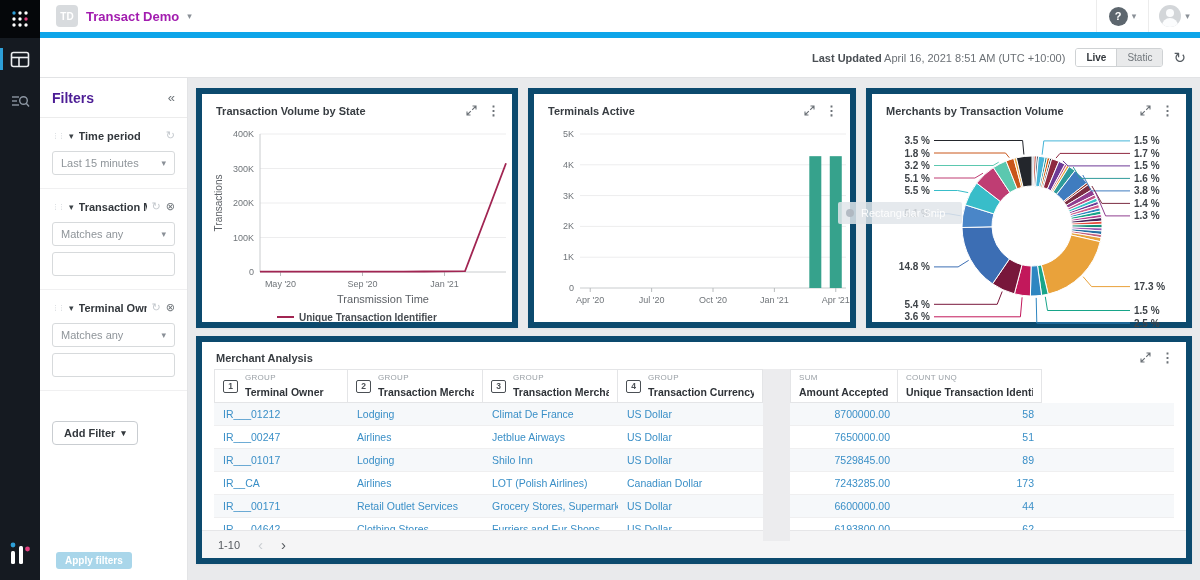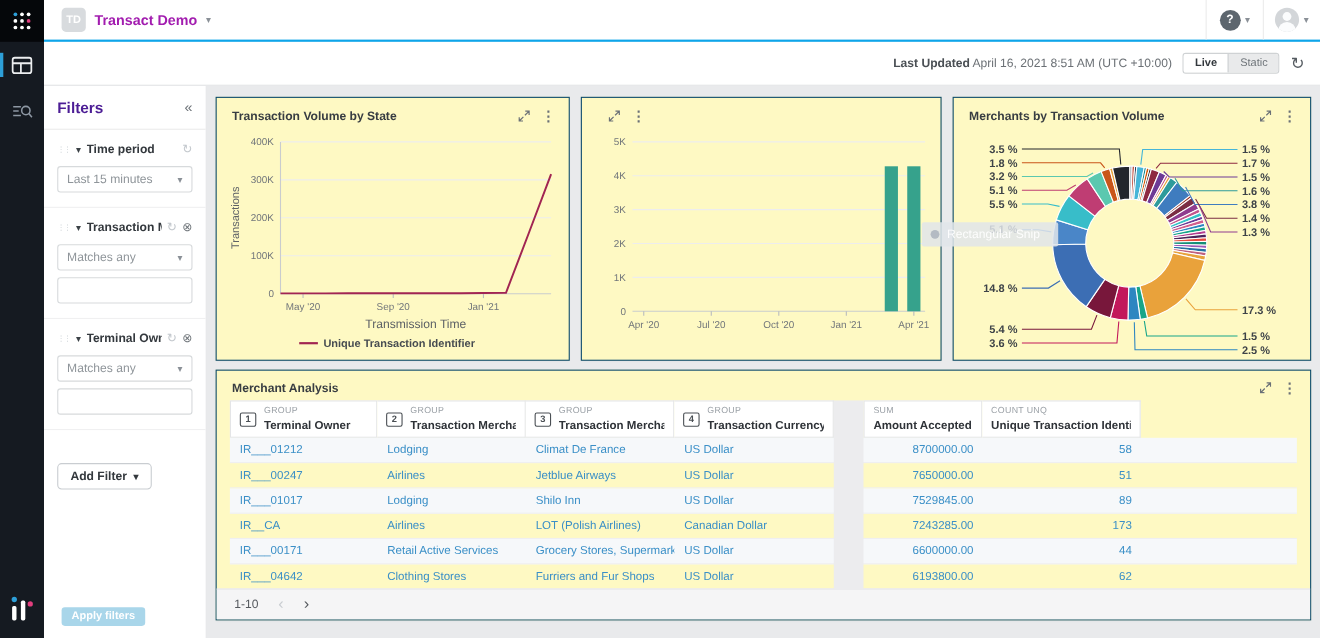--- a/index.html
+++ b/index.html
@@ -7,21 +7,21 @@
   .app { position:relative; width:1200px; height:580px; overflow:hidden; background:#e9eaec; }
 
   
   .sidebar { position:absolute; left:0; top:0; width:40px; height:580px; background:#151a21; z-index:30; }
   .app-grid { height:38px; background:#05070a; display:flex; align-items:center; justify-content:center; cursor:pointer; }
   .side-item { position:relative; height:42px; display:flex; align-items:center; justify-content:center; cursor:pointer; }
   .side-item .active-bar { position:absolute; left:0; top:10px; width:3px; height:22px; background:#2d9fd8; }
   .side-logo { position:absolute; bottom:12px; left:0; width:40px; display:flex; justify-content:center; }
 
   
-  .topbar { position:absolute; left:40px; top:0; right:0; height:38px; background:#fff; border-bottom:2px solid #0ea5e9; display:flex; align-items:center; z-index:20; }
+  .topbar { position:absolute; left:40px; top:0; right:0; height:38px; background:#fff; border-bottom:6px solid #0ea5e9; display:flex; align-items:center; z-index:20; }
   .ws { display:flex; align-items:center; gap:8px; padding-left:16px; cursor:pointer; }
   .ws-avatar { width:22px; height:22px; border-radius:4px; background:#d8dbde; color:#fff; font-size:10px; font-weight:bold; display:flex; align-items:center; justify-content:center; }
   .ws-name { font-size:13px; font-weight:bold; color:#a21caf; }
   .caret { font-size:9px; color:#8a9097; }
   .tb-right { margin-left:auto; display:flex; height:100%; }
   .tb-sec { width:52px; height:100%; display:flex; align-items:center; justify-content:center; gap:4px; border-left:1px solid #ececec; cursor:pointer; }
   .help-circle { width:19px; height:19px; border-radius:50%; background:#5d666e; color:#fff; font-size:11px; font-weight:bold; display:flex; align-items:center; justify-content:center; }
   .user-circle { position:relative; width:22px; height:22px; border-radius:50%; background:#d3d6d9; overflow:hidden; }
   .user-circle .av-head { position:absolute; left:7px; top:4px; width:8px; height:8px; border-radius:50%; background:#fbfcfd; }
   .user-circle .av-body { position:absolute; left:3px; top:13px; width:16px; height:10px; border-radius:8px 8px 0 0; background:#fbfcfd; }
@@ -50,21 +50,21 @@
   .ficon { font-size:11px; color:#c3c8cd; cursor:pointer; }
   .ficon.close { color:#6d7378; }
   .fselect { height:24px; border:1px solid #d7dadc; border-radius:3px; display:flex; align-items:center; padding:0 8px; font-size:11px; color:#8f959a; cursor:pointer; background:#fff; }
   .fselect span:first-child { flex:1; }
   .finput { width:100%; height:24px; border:1px solid #d7dadc; border-radius:3px; margin-top:6px; font-size:11px; padding:0 8px; color:#33383d; }
   .addfilter { margin:30px 0 0 12px; display:inline-flex; align-items:center; gap:6px; padding:5px 11px; border:1px solid #c9cdd1; border-radius:4px; background:#fff; font-size:11px; font-weight:bold; color:#33383d; cursor:pointer; }
   .applybtn { position:absolute; left:16px; bottom:11px; background:#a9d6ea; color:#fff; font-size:10px; font-weight:bold; padding:3px 9px; border-radius:3px; border:none; cursor:pointer; }
 
   
   .main { position:absolute; left:188px; top:78px; right:0; bottom:0; }
-  .card { position:absolute; background:#fef9c3; border:1px solid #0c4a6e; box-shadow:0 1px 2px rgba(0,0,0,.04); }
+  .card { position:absolute; background:#ffffff; border:6px solid #0c4a6e; box-shadow:0 1px 2px rgba(0,0,0,.04); }
   .card-head { display:flex; align-items:center; padding:9px 12px 2px 14px; }
   .card-title { font-size:11px; font-weight:bold; color:#383d42; flex:1; }
   .cicon { margin-left:10px; cursor:pointer; display:flex; align-items:center; }
   .kebab { font-size:13px; color:#6b7177; font-weight:bold; }
   svg text { font-family:"Liberation Sans", sans-serif; }
   .donut-lbl { font-size:10px; font-weight:bold; fill:#3e4348; }
 
   
   .th-row { position:absolute; left:12px; top:27px; display:flex; }
   .th { height:34px; border:1px solid #e4e5e7; border-left:none; background:#fff; display:flex; align-items:center; padding:0 8px; gap:7px; }
@@ -257,20 +257,21 @@
             <polyline points="52.0,151.7 72.5,151.7 93.0,151.7 113.5,151.6 134.0,151.6 154.5,151.6 175.0,151.6 195.5,151.6 216.0,151.5 236.5,151.4 257.0,151.2 277.5,97.5 298.0,43.3" fill="none" stroke="#a12552" stroke-width="1.8"></polyline>
             <text x="14" y="83" text-anchor="middle" font-size="10" fill="#5d6166" transform="rotate(-90 14 83)">Transactions</text>
             <text x="175" y="183" text-anchor="middle" font-size="11" fill="#5d6166">Transmission Time</text>
             <line x1="69" y1="197" x2="86" y2="197" stroke="#a12552" stroke-width="2"></line>
             <text x="91" y="200.5" font-size="10" font-weight="bold" fill="#474c51">Unique Transaction Identifier</text>
           </svg></div>
     </div>
 
     <div class="card" style="left:340px; top:10px; width:328px; height:240px;">
       <div class="card-head">
+        <span class="card-title">Terminals Active</span>
         <span class="cicon">
           <svg width="11" height="11" viewBox="0 0 11 11">
               <path d="M6.5 1h3.5v3.5 M10 1L6.2 4.8 M4.5 10H1V6.5 M1 10l3.8-3.8" stroke="#6b7177" stroke-width="1.1" fill="none"></path>
             </svg>
         </span>
         <span class="cicon kebab">⋮</span>
       </div>
       <div id="chart-bar" style="margin-left:6px;"><svg width="316" height="206">
             <line x1="40" y1="168" x2="306" y2="168" stroke="#c9ccce" stroke-width="1"></line>
             <text x="34" y="171" text-anchor="end" font-size="9" fill="#70757a">0</text>
@@ -462,21 +463,21 @@
             <div class="td" style="width: 134px; flex: 0 0 auto; padding-left: 9px;">IR__CA</div>
             <div class="td" style="width: 135px; flex: 0 0 auto; padding-left: 9px;">Airlines</div>
             <div class="td" style="width: 135px; flex: 0 0 auto; padding-left: 9px;">LOT (Polish Airlines)</div>
             <div class="td" style="width: 145px; flex: 0 0 auto; padding-left: 9px;">Canadian Dollar</div>
             <div style="width: 27px; flex: 0 0 auto; height: 100%;"></div>
             <div class="td" style="width: 108px; flex: 0 0 auto; text-align: right; padding-right: 8px;">7243285.00</div>
             <div class="td" style="width: 144px; flex: 0 0 auto; text-align: right; padding-right: 8px;">173</div>
           </div>
           <div class="trow odd">
             <div class="td" style="width: 134px; flex: 0 0 auto; padding-left: 9px;">IR___00171</div>
-            <div class="td" style="width: 135px; flex: 0 0 auto; padding-left: 9px;">Retail Active Services</div>
+            <div class="td" style="width: 135px; flex: 0 0 auto; padding-left: 9px;">Retail Outlet Services</div>
             <div class="td" style="width: 135px; flex: 0 0 auto; padding-left: 9px;">Grocery Stores, Supermarkets</div>
             <div class="td" style="width: 145px; flex: 0 0 auto; padding-left: 9px;">US Dollar</div>
             <div style="width: 27px; flex: 0 0 auto; height: 100%;"></div>
             <div class="td" style="width: 108px; flex: 0 0 auto; text-align: right; padding-right: 8px;">6600000.00</div>
             <div class="td" style="width: 144px; flex: 0 0 auto; text-align: right; padding-right: 8px;">44</div>
           </div>
           <div class="trow">
             <div class="td" style="width: 134px; flex: 0 0 auto; padding-left: 9px;">IR___04642</div>
             <div class="td" style="width: 135px; flex: 0 0 auto; padding-left: 9px;">Clothing Stores</div>
             <div class="td" style="width: 135px; flex: 0 0 auto; padding-left: 9px;">Furriers and Fur Shops</div>

